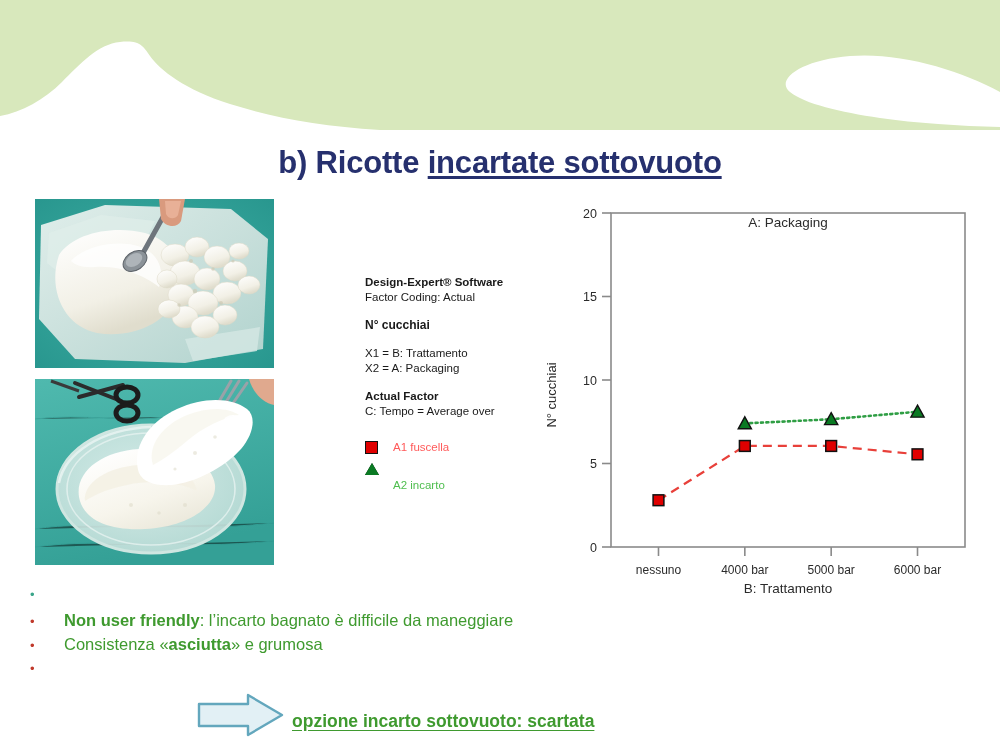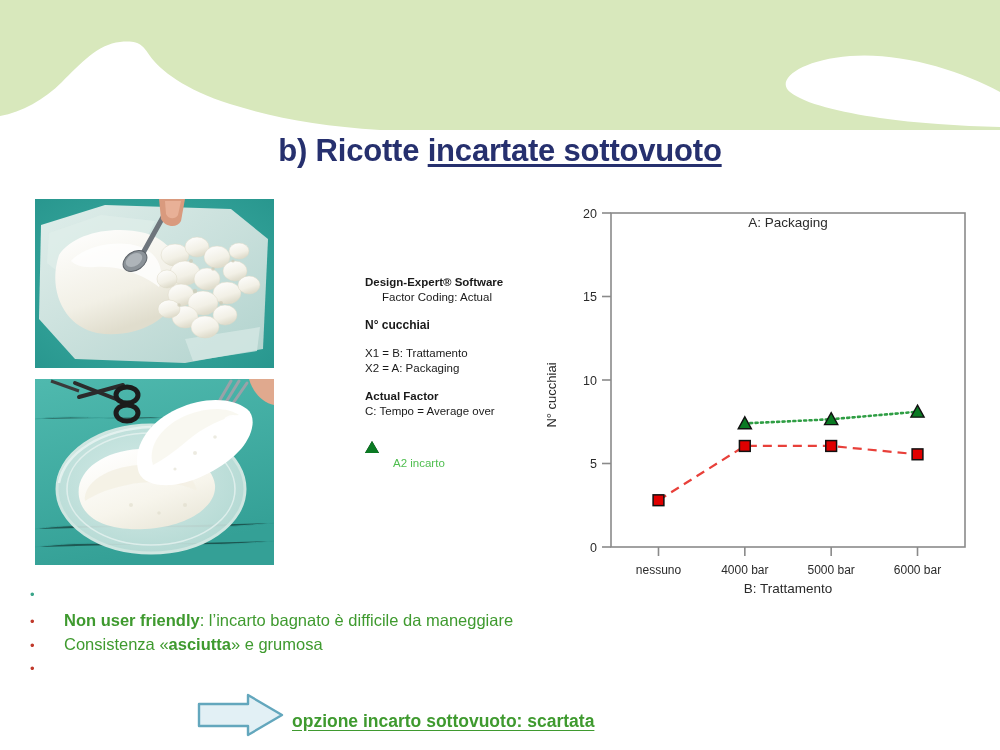--- a/index.html
+++ b/index.html
@@ -13,21 +13,21 @@
 
   
   #banner{
     position:absolute; left:0; top:0; width:1000px; height:130px;
     overflow:hidden;
   }
   #banner svg{display:block;}
 
   
   #title{
-    position:absolute; left:0; top:133px; width:1000px;
+    position:absolute; left:0; top:145px; width:1000px;
     text-align:center;
     font-size:31px; font-weight:bold;
     color:#26306e;
     letter-spacing:-0.2px;
     white-space:nowrap;
   }
   #title .u{ text-decoration:underline; text-underline-offset:3px; }
 
   
   .photo{
@@ -38,21 +38,21 @@
   #photo1{ left:35px; top:199px; width:239px; height:169px; }
   #photo2{ left:35px; top:379px; width:239px; height:186px; }
   .photo svg{display:block;}
 
   
   #de-block{
     position:absolute; left:365px; top:275px; width:190px;
     font-size:11.5px; color:#1a1a1a; line-height:15px;
   }
   #de-block .hdr{ font-weight:bold; }
-  #de-block .sub{ margin-top:0px;margin-left:17px; }
+  #de-block .sub{ margin-top:0px; }
   #de-block .gap{ height:13px; }
   #de-block .resp{ font-weight:bold; font-size:12px; }
   #de-block .var{ }
   #de-block .af{ font-weight:bold; }
 
   
   #de-legend{ margin-top:17px; }
   .lg-row{ display:flex; align-items:center; height:22px; }
   .lg-mark{ width:22px; display:flex; align-items:center; justify-content:flex-start;}
   .sq{
@@ -253,20 +253,26 @@
   <div class="gap"></div>
   <div class="resp">N° cucchiai</div>
   <div class="gap"></div>
   <div class="var">X1 = B: Trattamento</div>
   <div class="var">X2 = A: Packaging</div>
   <div class="gap"></div>
   <div class="af">Actual Factor</div>
   <div>C: Tempo = Average over</div>
 
   <div id="de-legend">
+    <div class="lg-row">
+      <span class="lg-mark">
+          <span class="sq"></span>
+        </span>
+      <span class="lg-lbl lg-red">A1 fuscella</span>
+    </div>
     <div class="lg-row">
       <span class="lg-mark">
           <span class="tri"></span>
         </span>
       <span class="lg-lbl lg-green">A2 incarto</span>
     </div>
   </div>
 </div>
 
 <div id="chart">

